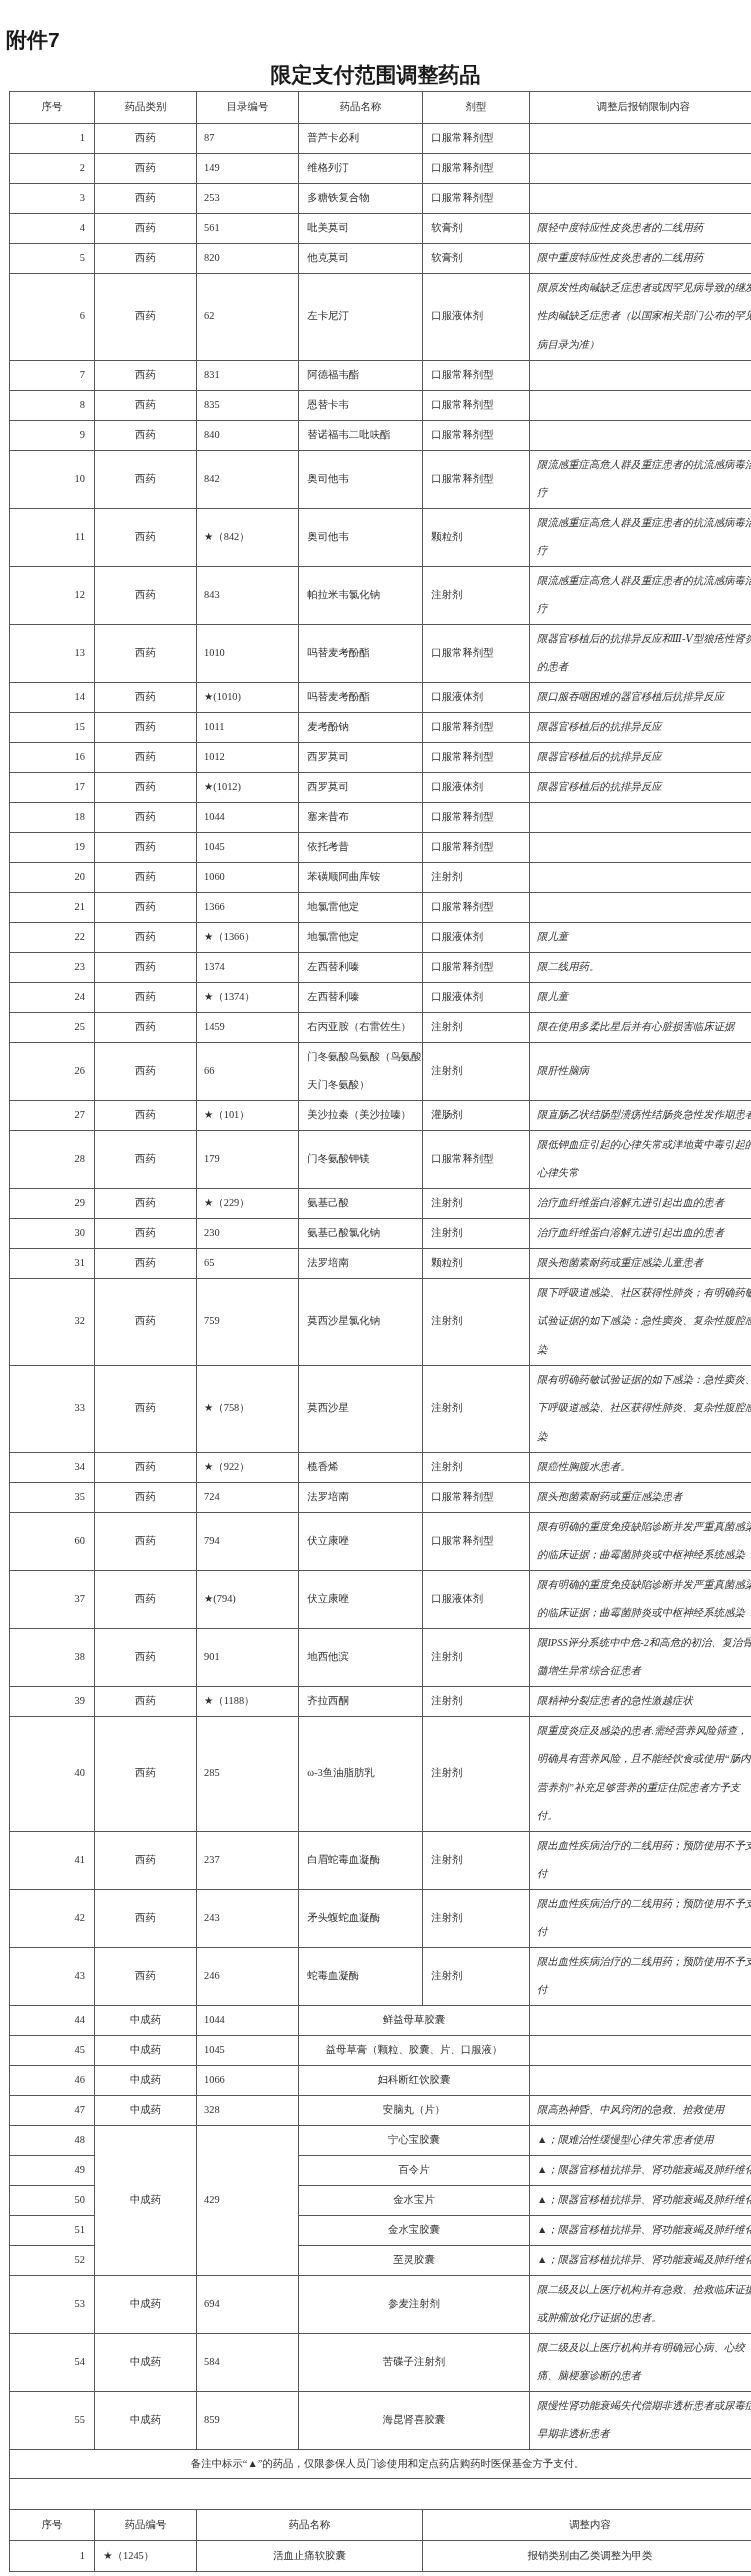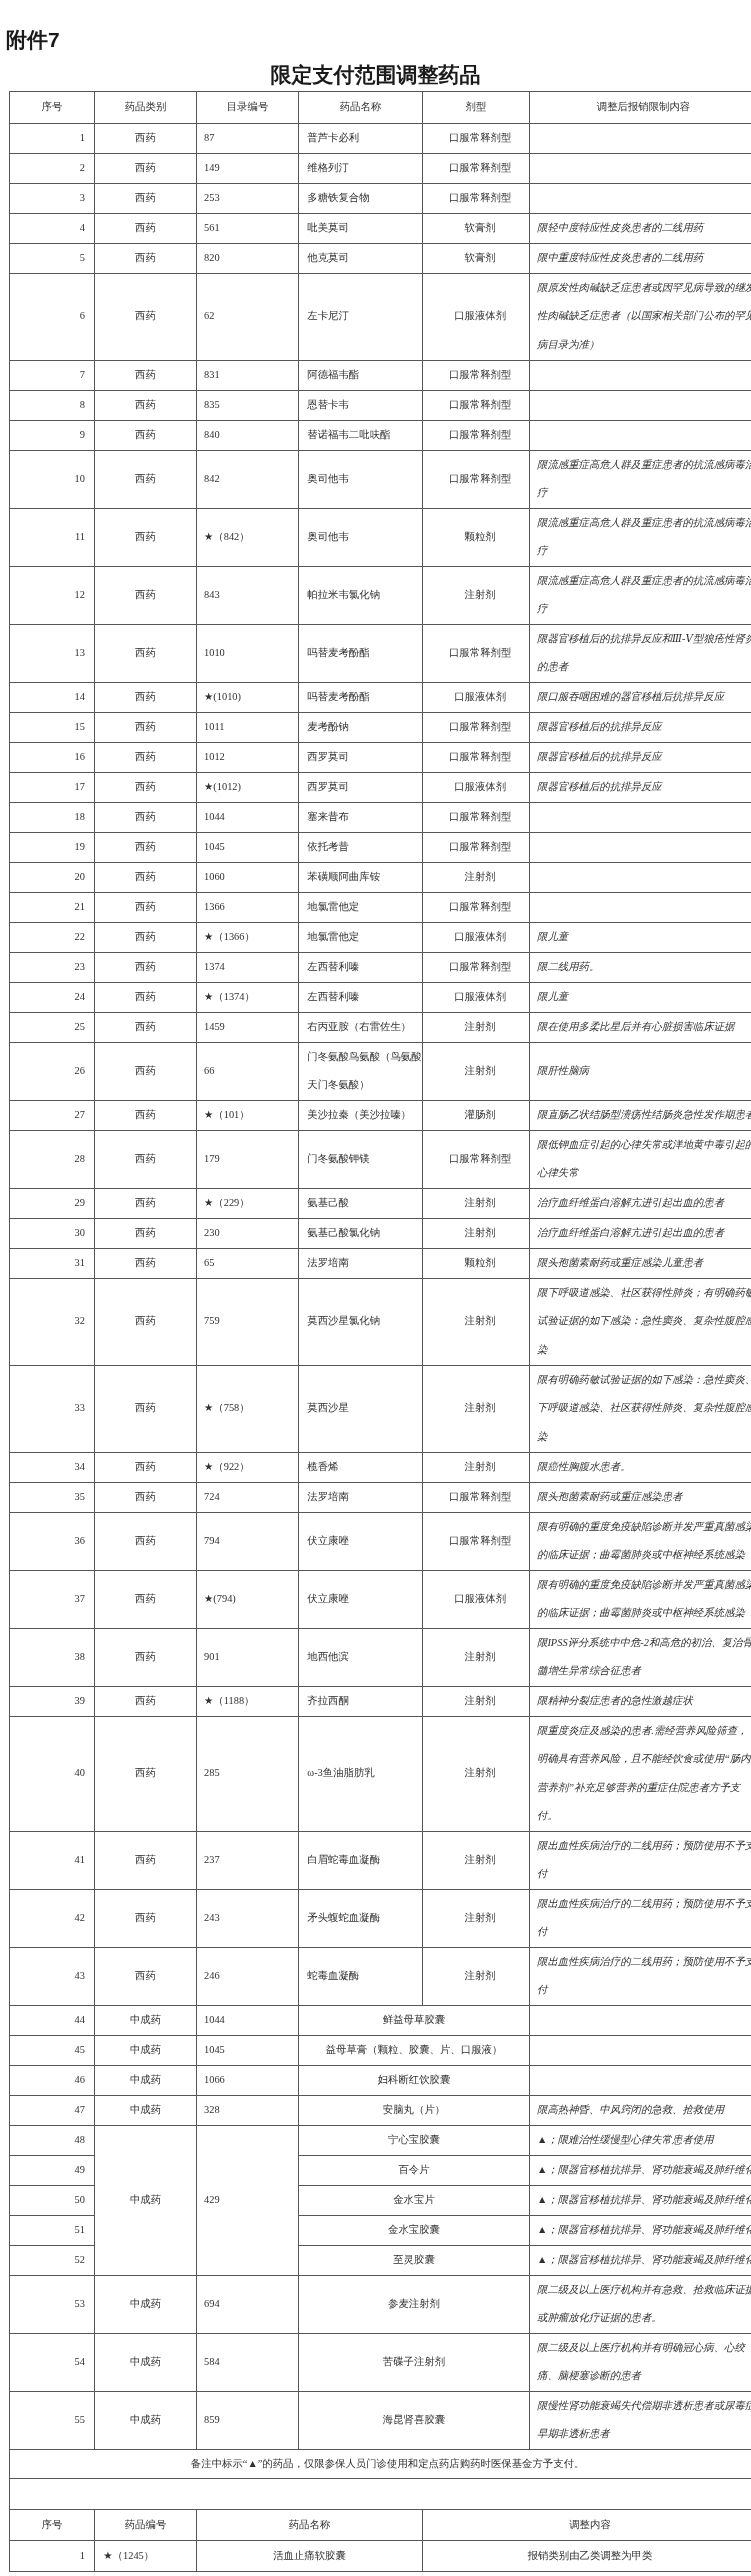--- a/index.html
+++ b/index.html
@@ -48,21 +48,21 @@
     vertical-align: middle;
     padding: 0;
     overflow: hidden;
     word-break: break-all;
   }
   .hdr { text-align: center; }
   .c-no { text-align: right; padding-right: 9px; }
   .c-cat { text-align: center; }
   .c-code { text-align: left; padding-left: 7px; }
   .c-name { text-align: left; padding-left: 8.3px; }
-  .c-form { text-align: center; padding-left: 8.3px; }
+  .c-form { text-align: left; padding-left: 8.3px; }
   .c-restr { text-align: left; padding: 0 1.4px 0 7px; font-style: italic; }
   .c-name-merged { text-align: center; }
   .footnote-cell { text-align: center; padding-left: 8.3px; }
   .spacer-cell { }
   .section-title-cell { text-align: center; }
   .c2-no { text-align: right; padding-right: 9px; }
   .c2-code { text-align: left; padding-left: 8.3px; }
   .c2-name { text-align: center; }
   .c2-content { text-align: center; }
 </style>
@@ -366,21 +366,21 @@
       </tr>
       <tr style="height: 30px;">
         <td class="c-no">35</td>
         <td class="c-cat">西药</td>
         <td class="c-code">724</td>
         <td class="c-name">法罗培南</td>
         <td class="c-form">口服常释剂型</td>
         <td class="c-restr">限头孢菌素耐药或重症感染患者</td>
       </tr>
       <tr style="height: 58px;">
-        <td class="c-no">36</td>
+        <td class="c-no">60</td>
         <td class="c-cat">西药</td>
         <td class="c-code">794</td>
         <td class="c-name">伏立康唑</td>
         <td class="c-form">口服常释剂型</td>
         <td class="c-restr">限有明确的重度免疫缺陷诊断并发严重真菌感染的临床证据；曲霉菌肺炎或中枢神经系统感染</td>
       </tr>
       <tr style="height: 58px;">
         <td class="c-no">37</td>
         <td class="c-cat">西药</td>
         <td class="c-code">★(794)</td>

